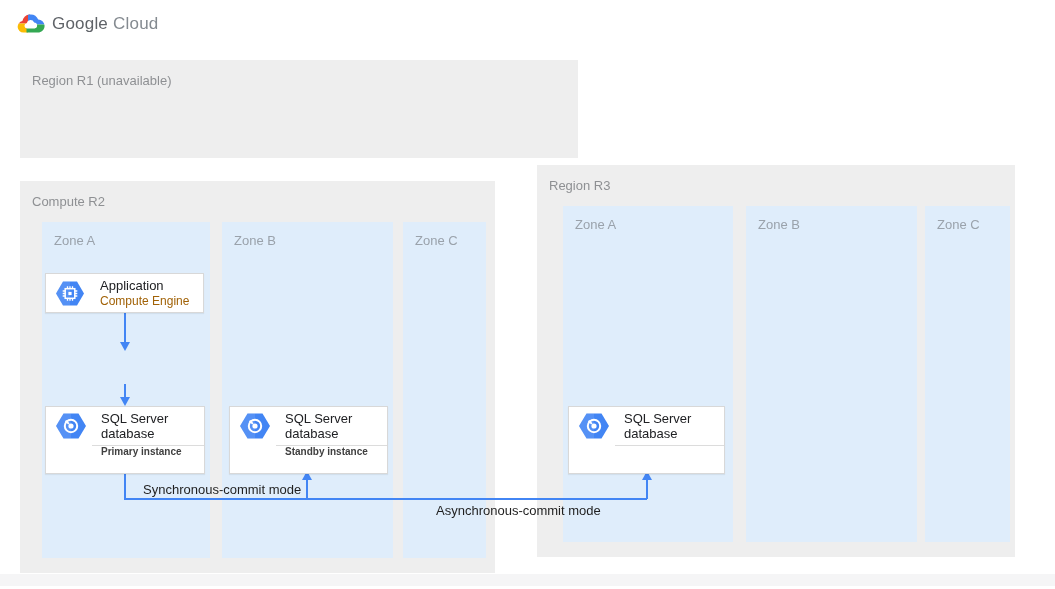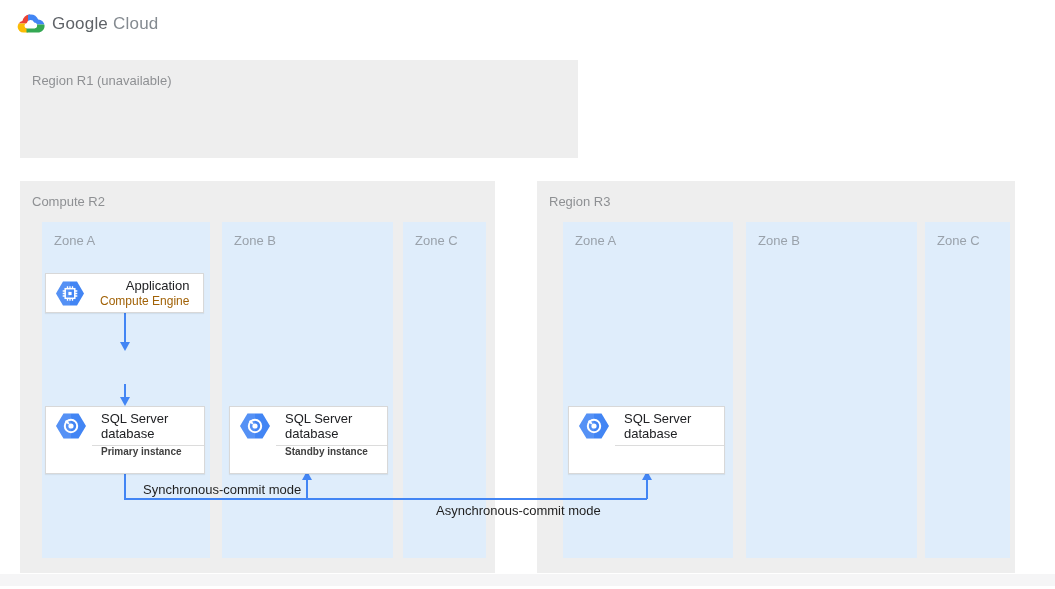--- a/index.html
+++ b/index.html
@@ -13,37 +13,37 @@
   .header{position:absolute;left:0;top:0;width:100%;height:48px;background:#fff;}
   .logo{position:absolute;left:15px;top:12px;width:30px;height:24px;}
   .wordmark{position:absolute;left:52px;top:12px;height:24px;line-height:24px;
     font-size:17px;letter-spacing:.2px;white-space:nowrap;}
   .wordmark .g1{color:#5f6368;font-weight:500;margin-top:8px;}
   .wordmark .g2{color:#848a90;font-weight:400;margin-left:5px;}
   
   .region{position:absolute;background:#eeeeee;}
   #region-r1{left:20px;top:60px;width:558px;height:98px;}
   #region-r2{left:20px;top:181px;width:475px;height:392px;}
-  #region-r3{left:537px;top:181px;width:478px;height:392px;}
+  #region-r3{left:537px;top:165px;width:478px;height:392px;}
   .region-label{position:absolute;left:12px;top:13px;font-size:13px;color:#8e9093;}
   .zone{position:absolute;top:41px;height:336px;background:#dfedfb;}
   .zone-label{position:absolute;left:12px;top:11px;font-size:13px;color:#9aa2ab;}
   #z-r2-a{left:22px;width:168px;}
   #z-r2-b{left:202px;width:171px;}
   #z-r2-c{left:383px;width:83px;}
   #z-r3-a{left:26px;width:170px;}
   #z-r3-b{left:209px;width:171px;}
   #z-r3-c{left:388px;width:85px;}
   
   .card{position:absolute;background:#ffffff;border:1px solid #d8d8d8;
     box-shadow:0 1px 1px rgba(0,0,0,.06);box-sizing:border-box;}
   #app-node{left:45px;top:273px;width:159px;height:40px;}
   .app-inner{display:flex;align-items:center;height:100%;}
   .hex-icon{margin-left:10px;flex:0 0 auto;display:block;}
-  .app-text{margin-left:16px;line-height:1.2;text-align:right;}
+  .app-text{margin-left:16px;line-height:1.2;}
   .node-title{font-size:13px;font-weight:500;color:#202124;}
   .node-sub{font-size:12px;color:#a16207;}
   #ag-bar{left:44px;top:351px;width:958px;height:32px;background:#fff;
     border:2px solid #8f9193;box-sizing:border-box;
     display:flex;align-items:center;justify-content:center;}
   #ag-bar span{font-size:13.5px;color:#202124;}
   .sql-node{height:68px;}
   #sql-primary{left:45px;top:406px;width:160px;}
   #sql-standby{left:229px;top:406px;width:159px;}
   #sql-secondary{left:568px;top:406px;width:157px;}

